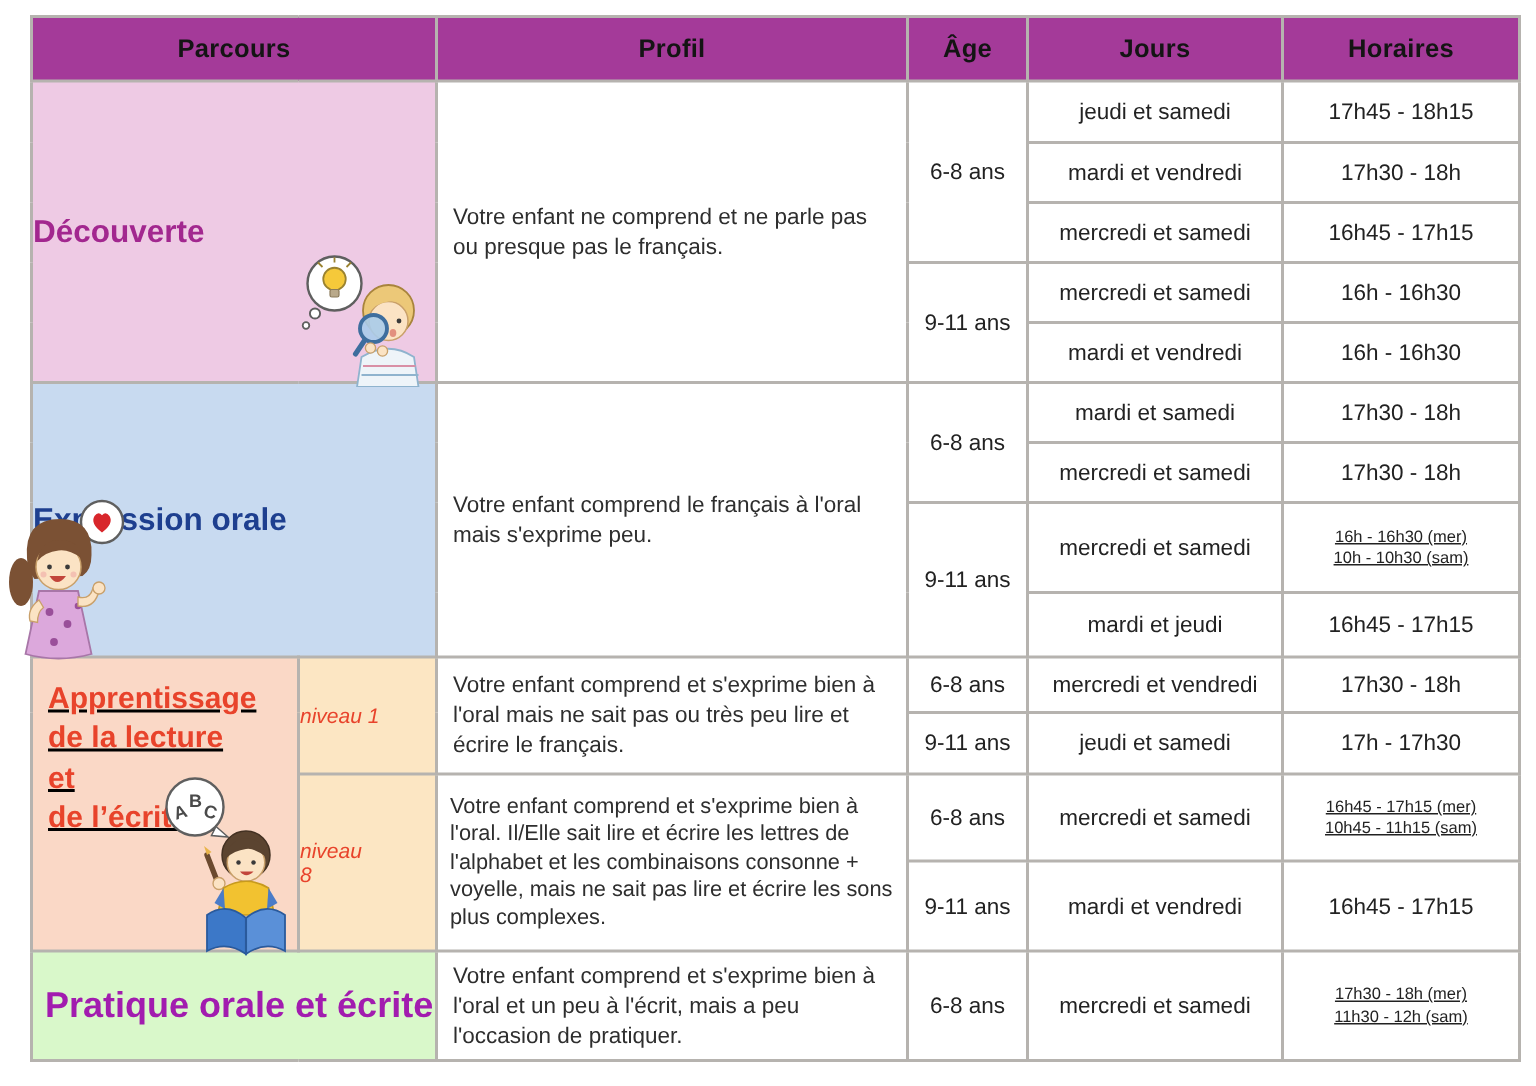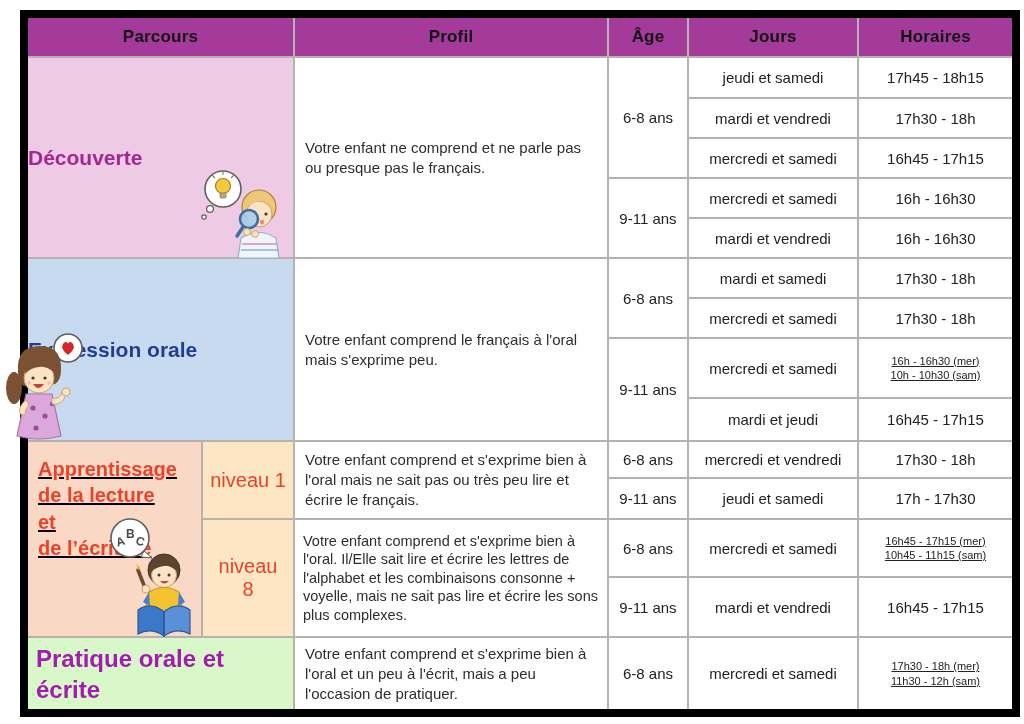--- a/index.html
+++ b/index.html
@@ -3,21 +3,21 @@
 <meta charset="utf-8">
 <style>
   * { margin:0; padding:0; box-sizing:border-box; }
   html,body { background:#ffffff; }
   body { font-family:"Liberation Sans", sans-serif; }
   .stage { position:relative; width:1024px; height:724px; background:#ffffff; overflow:hidden; }
 
   table.sched {
     position:absolute; left:20px; top:10px; width:992px;
     border-collapse:collapse; table-layout:fixed;
-    border:8px solid #000000;
+    border:2px solid #000000;
   }
   .sched td, .sched th { border:2px solid #b6b3af; vertical-align:middle; }
 
   th.hdr {
     background:#a43a99; color:#141414; font-size:17px; font-weight:700;
     text-align:center; height:43px; letter-spacing:.2px;
   }
 
   td.parcours { text-align:left; }
   .sec-title { font-weight:700; font-size:21px; white-space:pre-line; line-height:1.3; }
@@ -27,21 +27,21 @@
 
   td.parc-exp { background:#c8daf0; }
   td.parc-exp .sec-title { color:#1e3f8f; }
 
   td.parc-app { background:#fad8c6; text-align:left; vertical-align:top; padding:14px 6px 0 10px;text-decoration:underline; }
   td.parc-app .sec-title { color:#e8432b; font-size:20px; line-height:1.32; }
 
   td.parc-pra { background:#d9f8ca; text-align:left; padding-left:8px; }
   td.parc-pra .sec-title { color:#a21caf; font-size:24px; }
 
-  td.niveau { background:#fce6c3; text-align:center; color:#e8432b; font-size:20px; white-space:pre-line; line-height:1.15; }
+  td.niveau { background:#fce6c3; color:#e8432b; font-size:14px; white-space:pre-line; line-height:1.15;font-style:italic; }
 
   td.profil { background:#ffffff; text-align:left; padding:6px 10px; font-size:15px; color:#2e2e2e; line-height:1.32;margin-left:36px; }
   td.profil.small { font-size:14.5px; line-height:1.28; padding:4px 8px; }
 
   td.age, td.jours, td.horaires {
     background:#ffffff; text-align:center; font-size:15px; color:#222;margin-left:16px;
   }
   td.horaires.two { font-size:11px; white-space:pre-line; line-height:1.3;text-decoration:underline; }
 
   .illus { position:absolute; z-index:3; pointer-events:none; }

